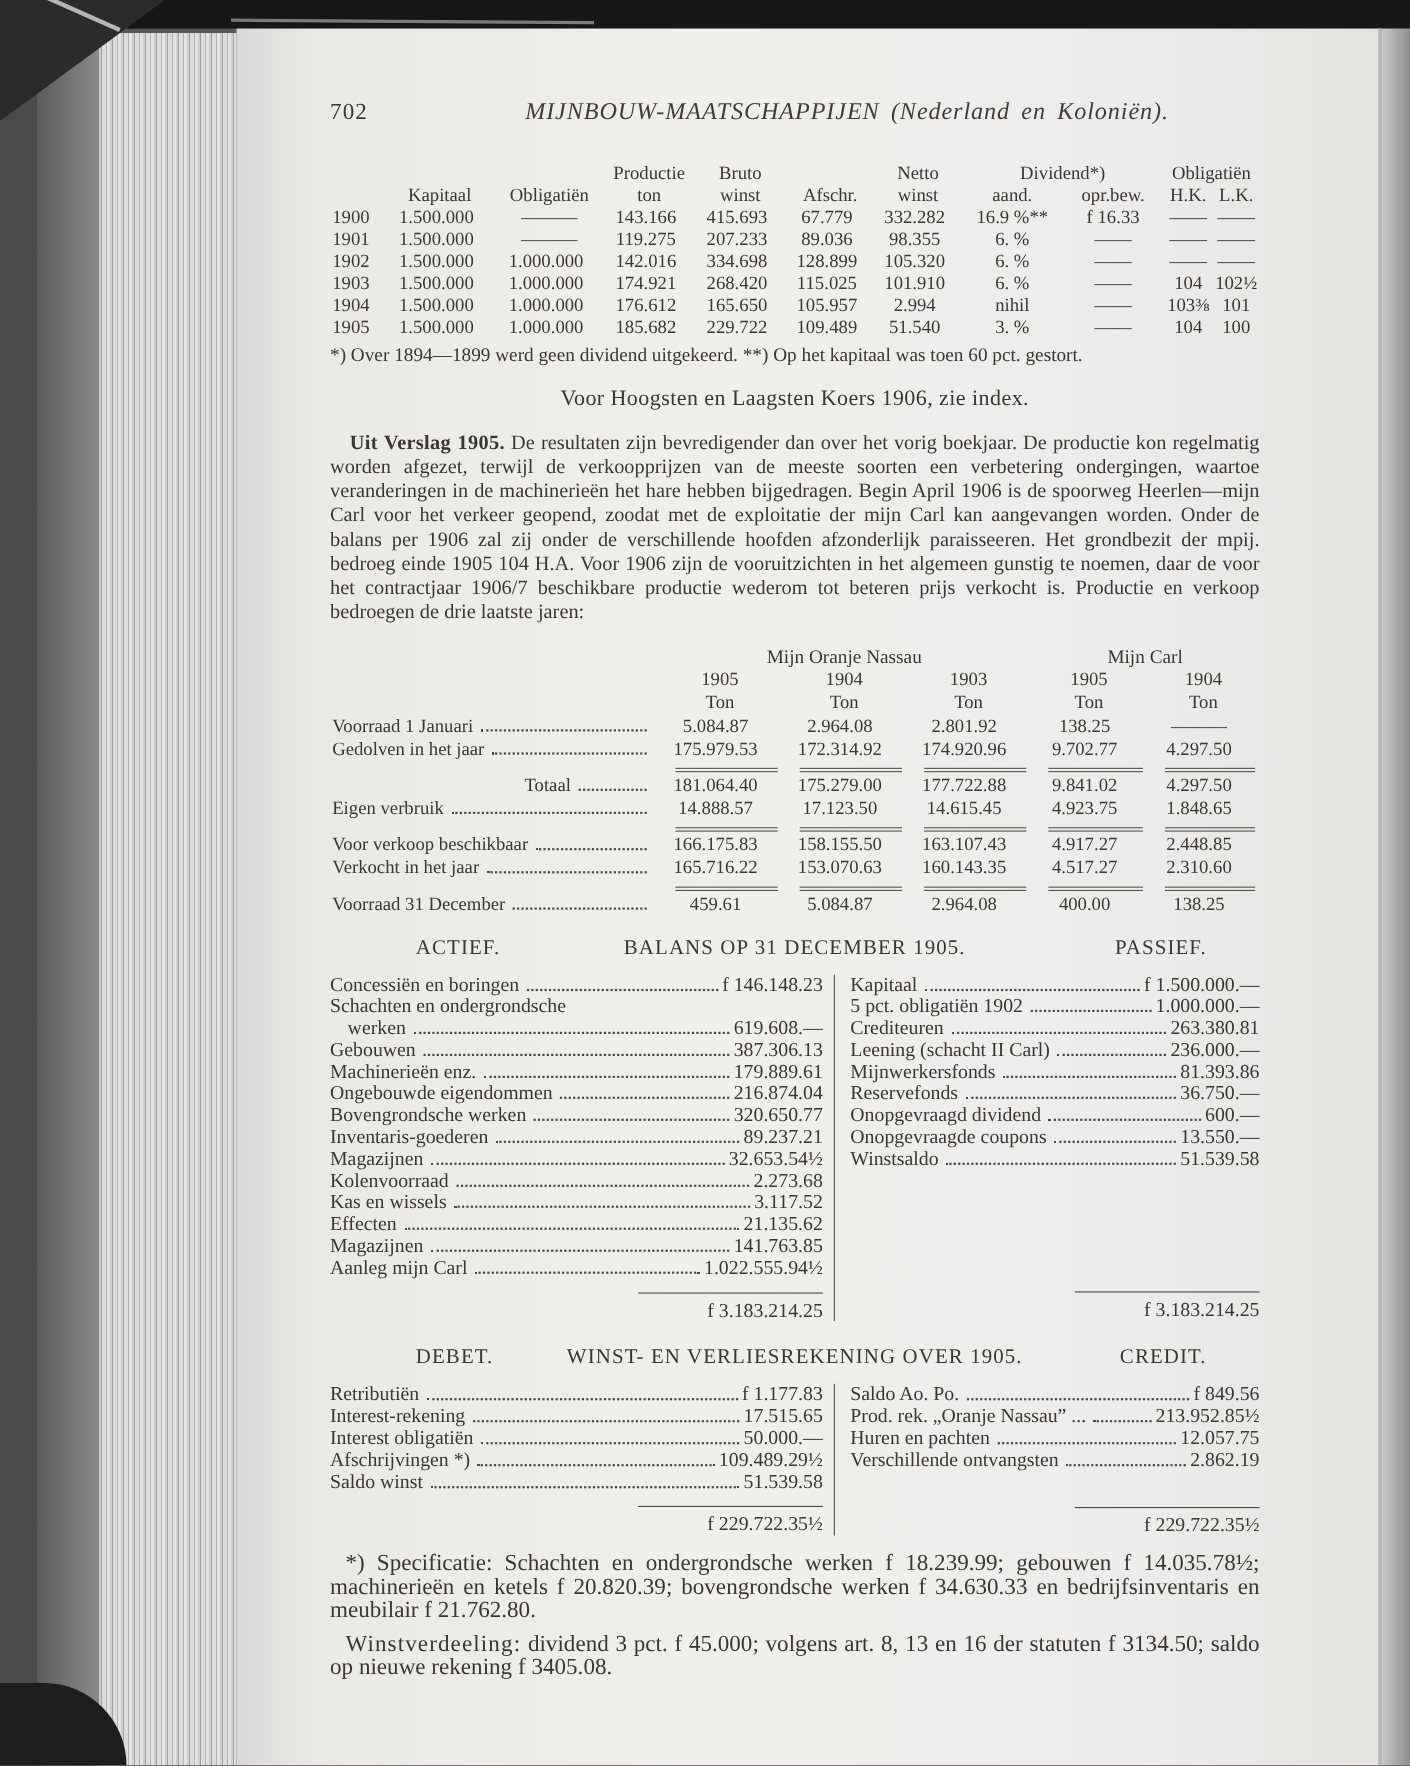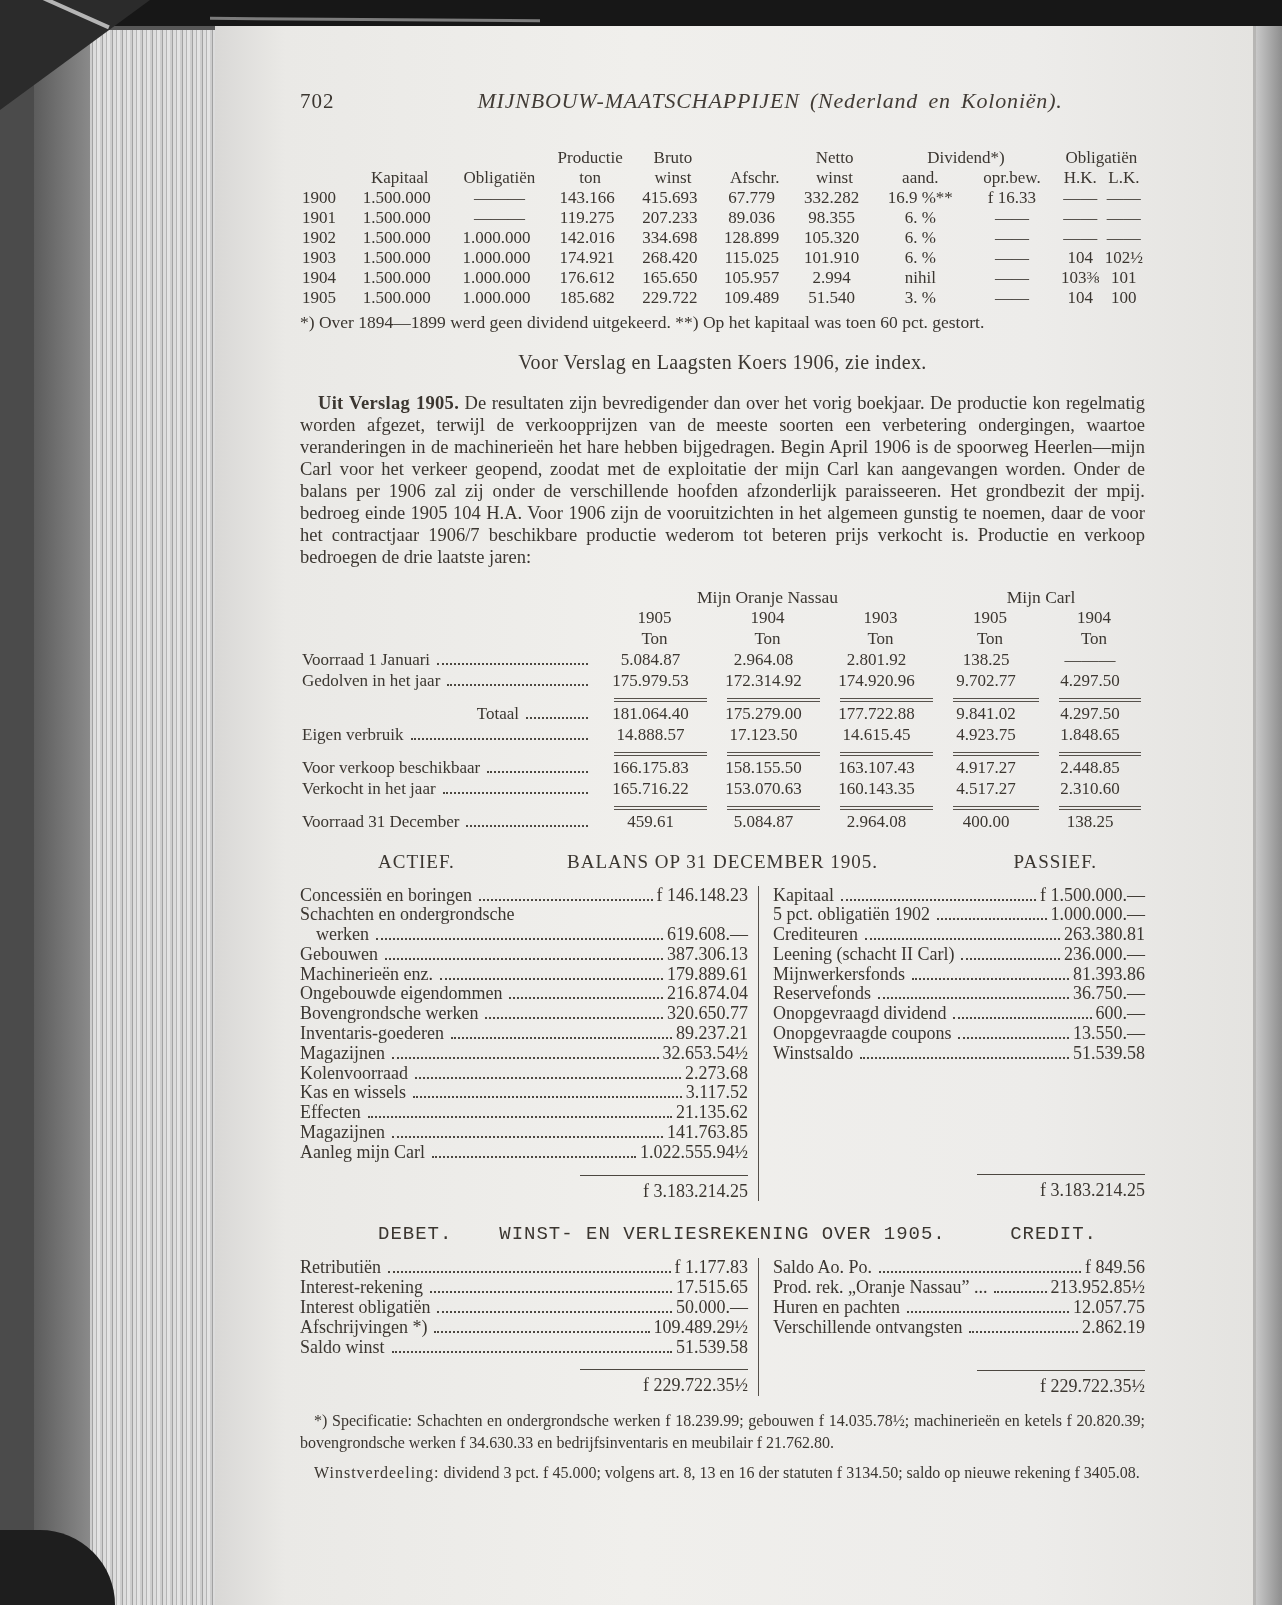--- a/index.html
+++ b/index.html
@@ -76,21 +76,21 @@
   .col-r{flex:1;padding-left:14px;}
   .bs-item{display:flex;align-items:baseline;}
   .bs-item .t{white-space:nowrap;}
   .bs-item .v{white-space:nowrap;}
   .bs-item.ind{padding-left:16px;}
   .bs-total{text-align:right;margin-top:12px;}
   .bs-total .tv{display:inline-block;min-width:168px;text-align:right;border-top:1.5px solid #4c4740;padding-top:6px;white-space:nowrap;}
   .col-r .bs-total.bal{margin-top:110px;}
   .col-r .bs-total.pnl{margin-top:32px;}
 
-  .footnotes{margin-top:14px;font-size:16px;line-height:21.5px;text-align:justify;}
+  .footnotes{margin-top:14px;font-size:21px;line-height:21.5px;text-align:justify;}
   .footnotes p{margin:0 0 9px 0;text-indent:14px;}
   .fn-lead{letter-spacing:1px;}
 </style>
 </head>
 <body>
 
 <div class="top-bar"></div>
 <div class="top-bar-streak"></div>
 <div class="left-band"></div>
 <div class="left-band2"></div>
@@ -221,21 +221,21 @@
       <td class="num">51.540</td>
       <td class="ctr">3. %</td>
       <td class="ctr">——</td>
       <td class="ctr">104</td>
       <td class="ctr">100</td>
     </tr>
   </tbody>
     </table>
 
   <p class="stats-note">*) Over 1894—1899 werd geen dividend uitgekeerd. **) Op het kapitaal was toen 60 pct. gestort.</p>
-  <div class="index-note">Voor Verslag en Laagsten Koers 1906, zie index.</div>
+  <div class="index-note">Voor Hoogsten en Laagsten Koers 1906, zie index.</div>
 
   <p class="report"><span class="lead">Uit Verslag 1905.</span><span> De resultaten zijn bevredigender dan over het vorig boekjaar. De productie kon regelmatig worden afgezet, terwijl de verkoopprijzen van de meeste soorten een verbetering ondergingen, waartoe veranderingen in de machinerieën het hare hebben bijgedragen. Begin April 1906 is de spoorweg Heerlen—mijn Carl voor het verkeer geopend, zoodat met de exploitatie der mijn Carl kan aangevangen worden. Onder de balans per 1906 zal zij onder de verschillende hoofden afzonderlijk paraisseeren. Het grondbezit der mpij. bedroeg einde 1905 104 H.A. Voor 1906 zijn de vooruitzichten in het algemeen gunstig te noemen, daar de voor het contractjaar 1906/7 beschikbare productie wederom tot beteren prijs verkocht is. Productie en verkoop bedroegen de drie laatste jaren:</span></p>
 
   <table class="prod">
     <colgroup>
       <col style="width:298px">
         <col style="width:113px">
         <col style="width:113px">
         <col style="width:113px">
       <col style="width:106px">
@@ -531,21 +531,21 @@
         </div>
       <div class="bs-item">
           <span class="t">Winstsaldo</span>
           <span class="dots"></span>
           <span class="v">51.539.58</span>
         </div>
       <div class="bs-total bal"><span class="tv">f 3.183.214.25</span></div>
     </div>
   </div>
 
-  <div class="stmt-head" style="margin-top:22px;font-family:Liberation Mono, monospace;">
+  <div class="stmt-head" style="margin-top:22px;">
     <span class="l">DEBET.</span>
     <span class="c">WINST- EN VERLIESREKENING OVER 1905.</span>
     <span class="r">CREDIT.</span>
   </div>
   <div class="stmt-body">
     <div class="col-l">
       <div class="bs-item">
           <span class="t">Retributiën</span>
           <span class="dots"></span>
           <span class="v">f  1.177.83</span>

